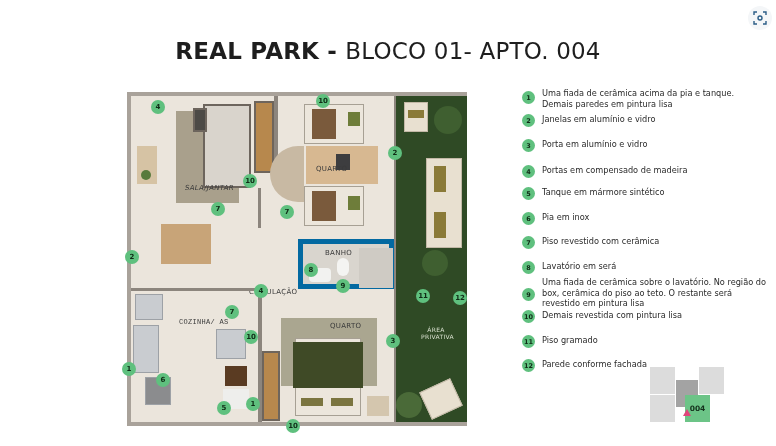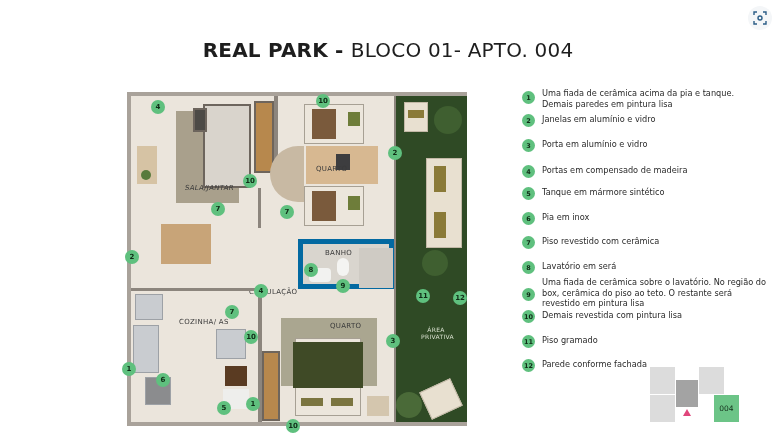--- a/index.html
+++ b/index.html
@@ -1,19 +1,19 @@
 <!DOCTYPE html>
 <html><head>
 <meta charset="utf-8">
 <style>
   * { box-sizing: border-box; margin: 0; padding: 0; }
   html, body { width: 776px; height: 446px; background: #ffffff; overflow: hidden; }
   body { position: relative; font-family: "DejaVu Sans", "Liberation Sans", sans-serif; color: #1e1e1e; }
 
-  .title { position: absolute; left: 0; top: 38px; width: 776px; text-align: center; font-size: 20px; letter-spacing: 0.2px; }
+  .title { position: absolute; left: 0; top: 38px; width: 776px; text-align: center; font-size: 23px; letter-spacing: 0.2px; }
   .title b { font-weight: bold; }
   .title span.light { font-weight: normal; }
 
   .scan-btn { position: absolute; left: 748px; top: 6px; width: 24px; height: 24px; border-radius: 50%; background: #f4f6f8; display: flex; align-items: center; justify-content: center; }
 
   
   .plan { position: absolute; left: 127px; top: 92px; width: 340px; height: 334px; background: #ebe5dc; border: 4px solid #a9a29a; }
   .room { position: absolute; }
   .wall-v { position: absolute; background: #8c857d; width: 4px; }
   .wall-h { position: absolute; background: #8c857d; height: 4px; }
@@ -107,21 +107,21 @@
     <div class="tile" style="left:6px;top:24px;width:22px;height:14px;background:#f2f2f0;border-radius:4px;"></div>
     <div class="tile" style="left:56px;top:4px;width:34px;height:40px;background:#cfcbc4;"></div>
   </div>
   <div class="wall-h" style="left:0;top:192px;width:130px;height:3px;"></div>
   <div class="wall-v" style="left:127px;top:200px;height:126px;"></div>
 
   <div class="room" style="left:0;top:195px;width:127px;height:131px;">
     <div class="counter" style="left:4px;top:3px;width:28px;height:26px;"></div>
     <div class="counter" style="left:2px;top:34px;width:26px;height:48px;"></div>
     <div class="counter" style="left:14px;top:86px;width:26px;height:28px;background:#8b8c8e;"></div>
-    <div class="lbl" style="left:38px;top:27px;">COZINHA/ AS</div>
+    <div class="lbl" style="left:38px;top:27px;font-family:Liberation Mono, monospace;">COZINHA/ AS</div>
     <div class="counter" style="left:85px;top:38px;width:30px;height:30px;"></div>
     <div class="tile" style="left:94px;top:75px;width:22px;height:20px;background:#5a3b22;"></div>
     <div class="tile" style="left:92px;top:98px;width:26px;height:20px;background:#eeeeec;"></div>
   </div>
 
   <div class="wardrobe" style="left:131px;top:255px;width:18px;height:70px;"></div>
   <div class="room" style="left:150px;top:218px;width:113px;height:108px;">
     <div class="rug" style="left:0;top:4px;width:96px;height:68px;background:#aaa690;"></div>
     <div class="lbl" style="left:39px;top:8px;">QUARTO</div>
     <div class="bed" style="left:14px;top:24px;width:66px;height:78px;"></div>
@@ -202,19 +202,19 @@
     <span class="leg-num">12</span>
     <span class="leg-text">Parede conforme fachada</span>
   </div>
 </div>
 
 <div class="keyplan">
   <div class="kp" style="left:2px;top:2px;width:25px;height:27px;background:#dcdcdc;"></div>
   <div class="kp" style="left:2px;top:30px;width:25px;height:27px;background:#dcdcdc;"></div>
   <div class="kp" style="left:28px;top:15px;width:22px;height:27px;background:#a3a3a3;"></div>
   <div class="kp" style="left:51px;top:2px;width:25px;height:27px;background:#dcdcdc;"></div>
-  <div class="kp" style="left:66px;top:30px;width:25px;height:27px;background:#6cc487;display:flex;align-items:center;justify-content:center;font-size:7.5px;font-weight:normal;color:#14301c;">
+  <div class="kp" style="left:37px;top:30px;width:25px;height:27px;background:#6cc487;display:flex;align-items:center;justify-content:center;font-size:7.5px;font-weight:bold;color:#14301c;">
     <span>004</span>
   </div>
   <svg class="kp" style="left:35px;top:44px;" width="8" height="7" viewBox="0 0 8 7">
     <polygon points="4,0 8,7 0,7" fill="#e0457b"></polygon>
   </svg>
 </div>
 
 </body></html>

